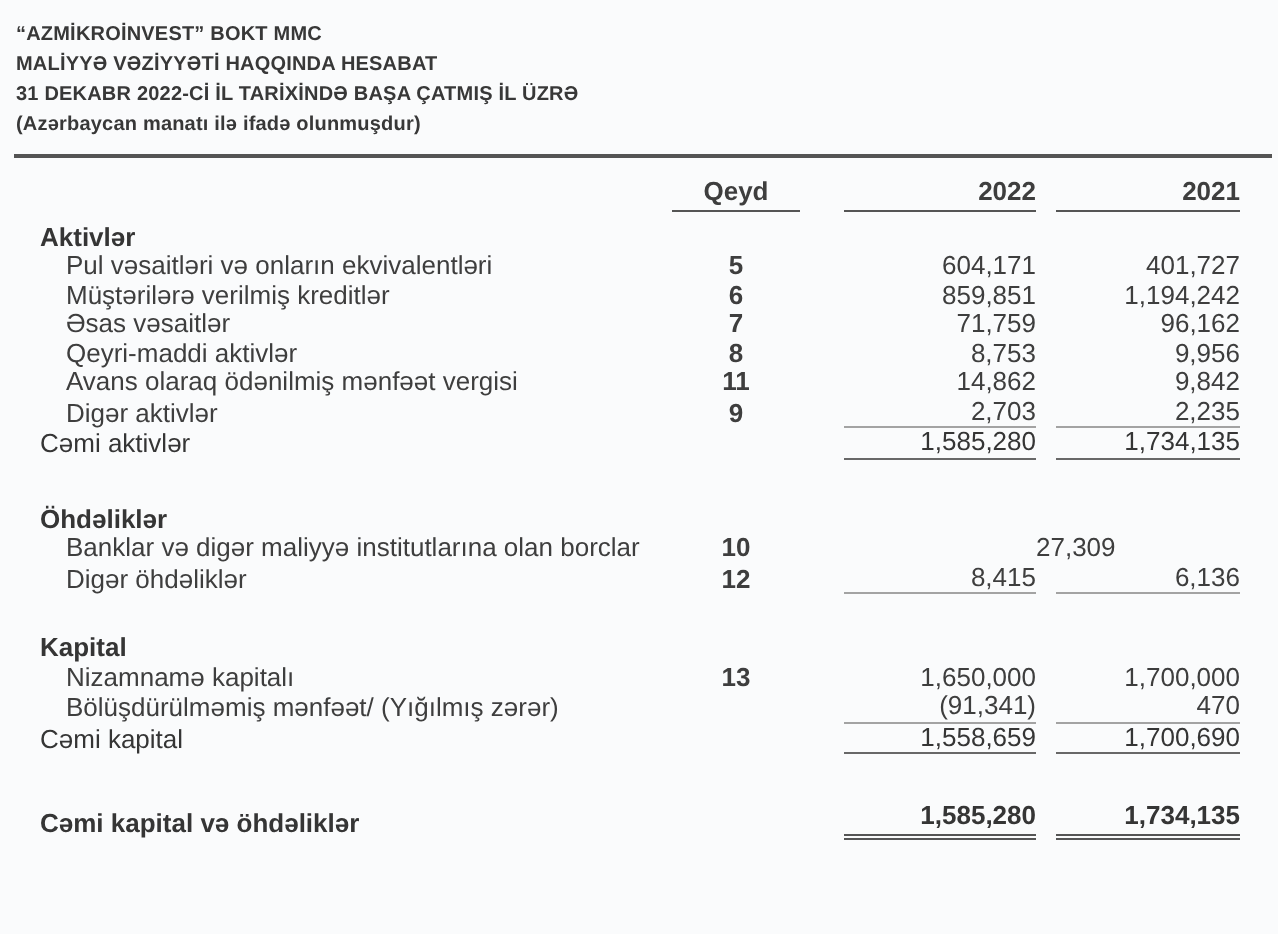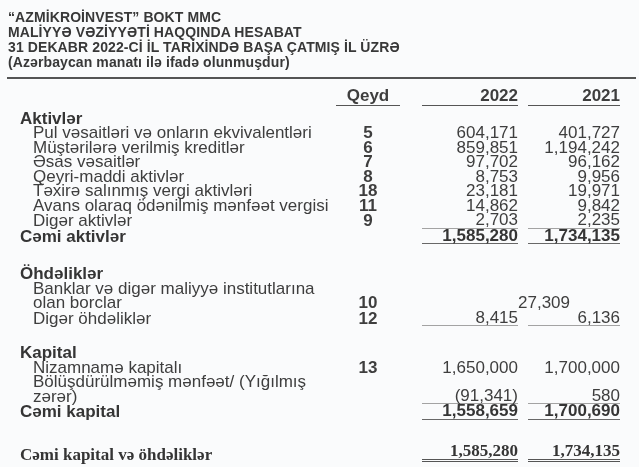--- a/index.html
+++ b/index.html
@@ -8,38 +8,38 @@
     background: #fafbfc;
     font-family: "Liberation Sans", "DejaVu Sans", sans-serif;
     color: #3e3e3e;
     overflow: hidden;
   }
   .page { padding-top: 10px; width: 639px; height: 467px; }
 
   
   .doc-header {
     margin-left: 8px;
-    font-size: 14px;
+    font-size: 10px;
     line-height: 15px;
     font-weight: bold;
     color: #383838;
     letter-spacing: 0.1px;
   }
   .top-rule {
     margin: 7px 3px 0 7px;
     height: 2px;
     background: #545454;
   }
 
   
   .fin-table { margin: 0 19px 0 20px; }
   .t-row {
     display: grid;
     grid-template-columns: 316px 64px 22px 96px 10px 92px;
-    font-size: 17px;
+    font-size: 13px;
     line-height: 14.5px;
     min-height: 14.5px;
     align-items: end;
   }
   .c-label { text-align: left; }
   .c-note  { text-align: center; font-weight: bold; }
   .c-val   { text-align: right; }
 
   .t-head { margin-top: 10px; }
   .t-head .c-note,
@@ -49,24 +49,24 @@
     padding-bottom: 1px;
   }
 
   .section-title { margin-top: 6px; font-weight: bold; color: #353535; }
   .sec-gap-1 { margin-top: 23px; }
   .sec-gap-2 { margin-top: 20px; }
 
   .item .c-label { padding-left: 13px; }
 
   .row--ruled .c-val  { border-bottom: 1px solid #a3a3a3; }
-  .row--total         { font-weight: bold; color: #353535; }
+  .row--total         { font-weight: normal; color: #353535; }
   .row--total .c-val  { border-bottom: 1px solid #686868; }
 
-  .row--grand { margin-top: 24px; font-weight: bold; color: #353535; font-family: Liberation Serif, serif; }
+  .row--grand { margin-top: 24px; font-weight: bold; color: #353535; }
   .row--grand .c-val { border-bottom: 3px double #555; padding-bottom: 1px; }
 </style>
 </head>
 <body>
 
 <div class="page">
 
   <div class="doc-header">
     <div>“AZMİKROİNVEST” BOKT MMC</div>
     <div>MALİYYƏ VƏZİYYƏTİ HAQQINDA HESABAT</div>
@@ -110,42 +110,34 @@
       <div></div>
       <div class="c-val">859,851</div>
       <div></div>
       <div class="c-val">1,194,242</div>
     </div>
 
     <div class="t-row item">
       <div class="c-label">Əsas vəsaitlər</div>
       <div class="c-note">7</div>
       <div></div>
-      <div class="c-val">97,702</div>
+      <div class="c-val">71,759</div>
       <div></div>
       <div class="c-val">96,162</div>
     </div>
 
     <div class="t-row item">
       <div class="c-label">Qeyri-maddi aktivlər</div>
       <div class="c-note">8</div>
       <div></div>
       <div class="c-val">8,753</div>
       <div></div>
       <div class="c-val">9,956</div>
     </div>
 
-    <div class="t-row item">
-      <div class="c-label">Təxirə salınmış vergi aktivləri</div>
-      <div class="c-note">18</div>
-      <div></div>
-      <div class="c-val">23,181</div>
-      <div></div>
-      <div class="c-val">19,971</div>
-    </div>
 
     <div class="t-row item">
       <div class="c-label">Avans olaraq ödənilmiş mənfəət vergisi</div>
       <div class="c-note">11</div>
       <div></div>
       <div class="c-val">14,862</div>
       <div></div>
       <div class="c-val">9,842</div>
     </div>
 
@@ -211,21 +203,21 @@
       <div></div>
       <div class="c-val">1,700,000</div>
     </div>
 
     <div class="t-row item row--ruled">
       <div class="c-label">Bölüşdürülməmiş mənfəət/ (Yığılmış zərər)</div>
       <div class="c-note"></div>
       <div></div>
       <div class="c-val">(91,341)</div>
       <div></div>
-      <div class="c-val">580</div>
+      <div class="c-val">470</div>
     </div>
 
     <div class="t-row row--total">
       <div class="c-label">Cəmi kapital</div>
       <div></div>
         <div></div>
       <div class="c-val">1,558,659</div>
       <div></div>
       <div class="c-val">1,700,690</div>
     </div>

